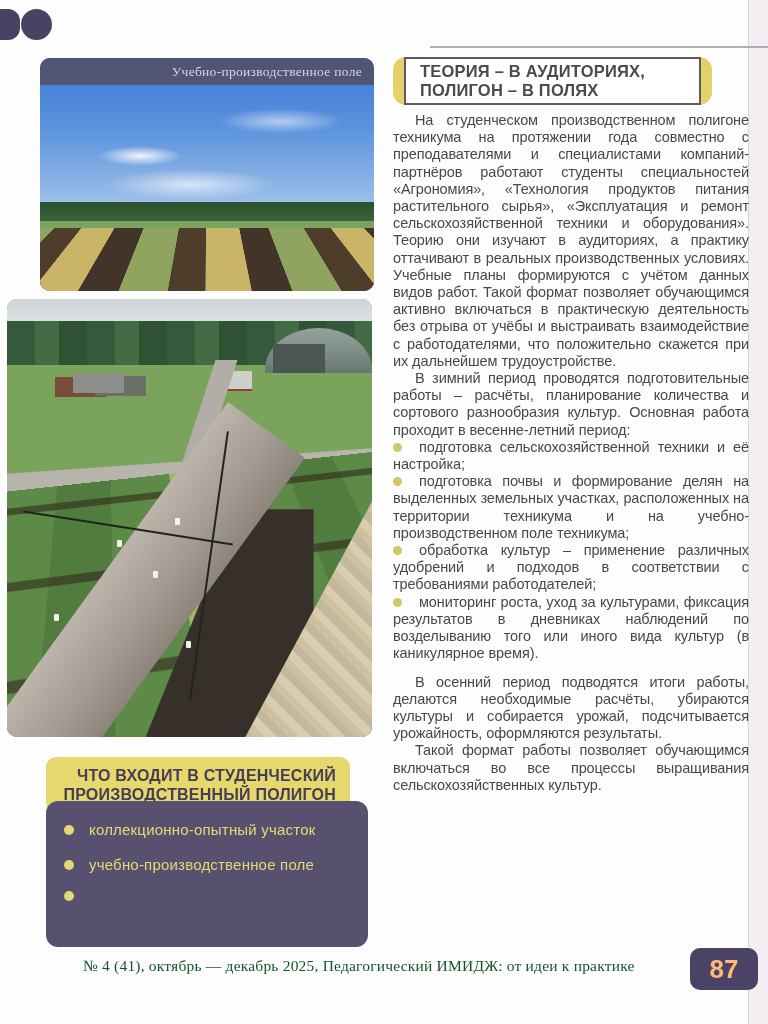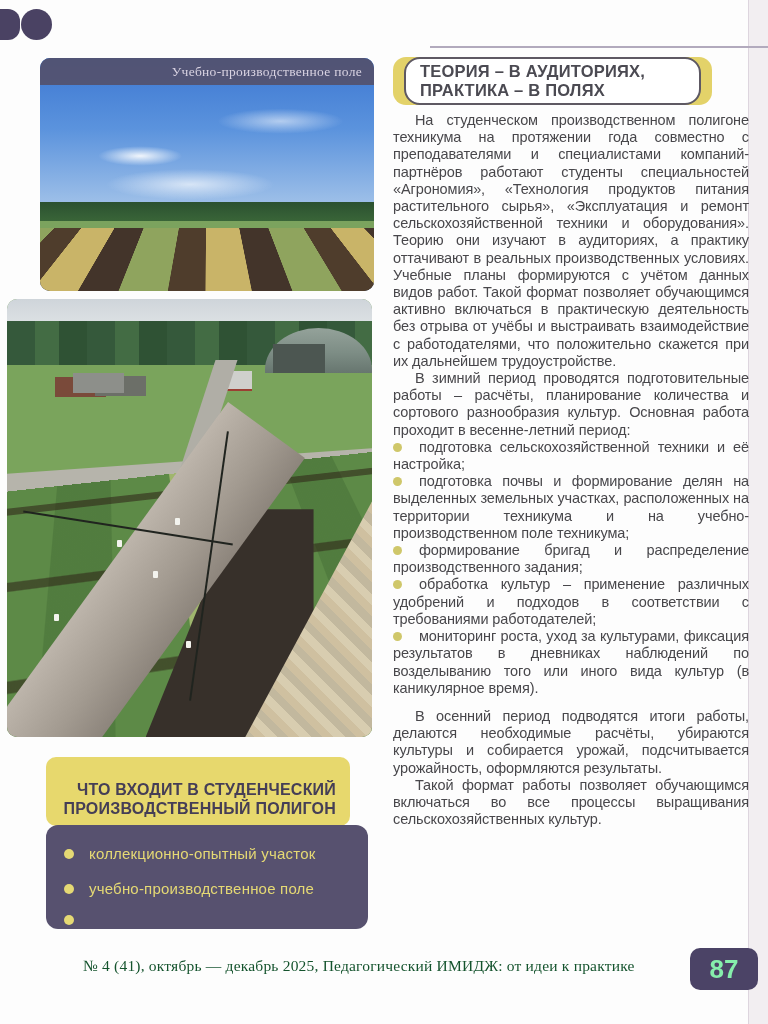--- a/index.html
+++ b/index.html
@@ -15,21 +15,21 @@
 
   
   .page-title{position:absolute;top:6px;right:23px;font-size:33px;font-weight:500;
         color:#67646d;letter-spacing:-0.5px;}
   .title-rule{position:absolute;left:430px;top:46px;width:338px;height:2px;background:#b2aabd;}
 
   
   .capsule{position:absolute;left:393px;top:57px;width:319px;height:48px;}
   .capsule-pill{position:absolute;left:0;top:0;right:0;bottom:0;background:#e3d269;border-radius:13px;}
   .capsule-inner{position:absolute;left:11px;right:11px;top:0;bottom:0;background:#ffffff;
-        border:2px solid #5e5963;border-radius:16px;box-sizing:border-box;
+        border:2px solid #5e5963;border-radius:0;box-sizing:border-box;
         display:flex;flex-direction:column;justify-content:center;padding-left:14px;}
   .capsule-inner div{font-size:16.5px;font-weight:bold;color:#4b4a52;line-height:19px;letter-spacing:.2px;}
 
   
   .article{position:absolute;left:393px;top:112px;width:356px;text-align:justify;
         font-size:14.5px;line-height:17.2px;letter-spacing:-0.1px;color:#48474b;}
   .article p{margin:0;text-indent:22px;}
   .article p.bullet{text-indent:0;}
   .article p.gap-before{margin-top:11px;}
   .bdot{display:inline-block;width:9px;height:9px;border-radius:50%;background:#cfc76a;
@@ -83,34 +83,34 @@
         background:linear-gradient(90deg,#bdb5ab,#a29a90 60%,#8d857c);transform:rotate(36deg);transform-origin:50% 0;}
   .p2-pavers{position:absolute;right:-4%;bottom:-2%;width:40%;height:62%;
         background:repeating-linear-gradient(45deg,#d8cdb0 0 8px,#c2b89e 8px 16px,#cfc0a0 16px 24px);
         clip-path:polygon(100% 0,100% 100%,0 100%);}
   .p2-fence1{position:absolute;left:4%;top:52%;width:58%;height:2px;background:#20241f;transform:rotate(9deg);}
   .p2-fence2{position:absolute;left:55%;top:30%;width:2px;height:62%;background:#20241f;transform:rotate(8deg);}
   .p2-marker{position:absolute;width:5px;height:7px;background:#f3f3ee;border-radius:1px;}
 
   
   .infobox-title{position:absolute;left:46px;top:757px;width:304px;box-sizing:border-box;
-        background:#e7d86d;border-radius:10px;padding:23px 14px 8px 14px;text-align:right;
+        background:#e7d86d;border-radius:10px;padding:9px 14px 8px 14px;text-align:right;
         font-size:16px;font-weight:bold;color:#453e56;line-height:19px;letter-spacing:.2px;}
-  .infobox-body{position:absolute;left:46px;top:801px;width:322px;height:104px;box-sizing:border-box;
-        background:#57516f;border-radius:12px;padding:20px 12px 0 18px;margin-top:24px;}
+  .infobox-body{position:absolute;left:46px;top:801px;width:322px;height:146px;box-sizing:border-box;
+        background:#57516f;border-radius:12px;padding:20px 12px 0 18px;}
   .infobox-item{display:flex;align-items:center;margin-bottom:18px;}
   .infobox-item .idot{width:10px;height:10px;border-radius:50%;background:#e5d974;margin-right:15px;flex:0 0 auto;}
   .infobox-item .ilabel{font-size:15px;color:#e5d974;letter-spacing:.2px;}
 
   
   .footer-issue{position:absolute;left:83px;top:957px;font-family:"Liberation Serif",serif;
         font-size:15.5px;color:#14532d;letter-spacing:.2px;}
   .page-badge{position:absolute;left:690px;top:948px;width:68px;height:42px;background:#4b4366;
         border-radius:10px;display:flex;align-items:center;justify-content:center;
-        font-size:26px;font-weight:bold;color:#86efac;}
+        font-size:26px;font-weight:bold;color:#fdba74;}
 </style>
 </head>
 <body>
 
 <div class="page">
   <div class="right-strip"></div>
 
   <div class="logo-d"></div>
   <div class="logo-dot"></div>
 
@@ -163,30 +163,29 @@
     </div>
     <div class="infobox-item">
       <span class="idot"></span>
     </div>
   </div>
 
   <div class="capsule">
     <div class="capsule-pill"></div>
     <div class="capsule-inner">
       <div>ТЕОРИЯ – В АУДИТОРИЯХ,</div>
-      <div>ПРАКТИКА – В ПОЛЯХ</div>
+      <div>ПОЛИГОН – В ПОЛЯХ</div>
     </div>
   </div>
 
   <div class="article">
     <p>На студенческом производственном полигоне техникума на протяжении года совместно с преподавателями и специалистами компаний-партнёров работают студенты специальностей «Агрономия», «Технология продуктов питания растительного сырья», «Эксплуатация и ремонт сельскохозяйственной техники и оборудования». Теорию они изучают в аудиториях, а практику оттачивают в реальных производственных условиях. Учебные планы формируются с учётом данных видов работ. Такой формат позволяет обучающимся активно включаться в практическую деятельность без отрыва от учёбы и выстраивать взаимодействие с работодателями, что положительно скажется при их дальнейшем трудоустройстве.</p>
     <p>В зимний период проводятся подготовительные работы – расчёты, планирование количества и сортового разнообразия культур. Основная работа проходит в весенне-летний период:</p>
     <p class="bullet"><span class="bdot"></span><span>подготовка сельскохозяйственной техники и её настройка;</span></p>
     <p class="bullet"><span class="bdot"></span><span>подготовка почвы и формирование делян на выделенных земельных участках, расположенных на территории техникума и на учебно-производственном поле техникума;</span></p>
-    <p class="bullet"><span class="bdot"></span><span>формирование бригад и распределение производственного задания;</span></p>
     <p class="bullet"><span class="bdot"></span><span>обработка культур – применение различных удобрений и подходов в соответствии с требованиями работодателей;</span></p>
     <p class="bullet"><span class="bdot"></span><span>мониторинг роста, уход за культурами, фиксация результатов в дневниках наблюдений по возделыванию того или иного вида культур (в каникулярное время).</span></p>
     <p class="gap-before">В осенний период подводятся итоги работы, делаются необходимые расчёты, убираются культуры и собирается урожай, подсчитывается урожайность, оформляются результаты.</p>
     <p>Такой формат работы позволяет обучающимся включаться во все процессы выращивания сельскохозяйственных культур.</p>
   </div>
 
   <div class="footer-issue">№ 4 (41), октябрь — декабрь 2025, Педагогический ИМИДЖ: от идеи к практике</div>
   <div class="page-badge">87</div>
 </div>
 

